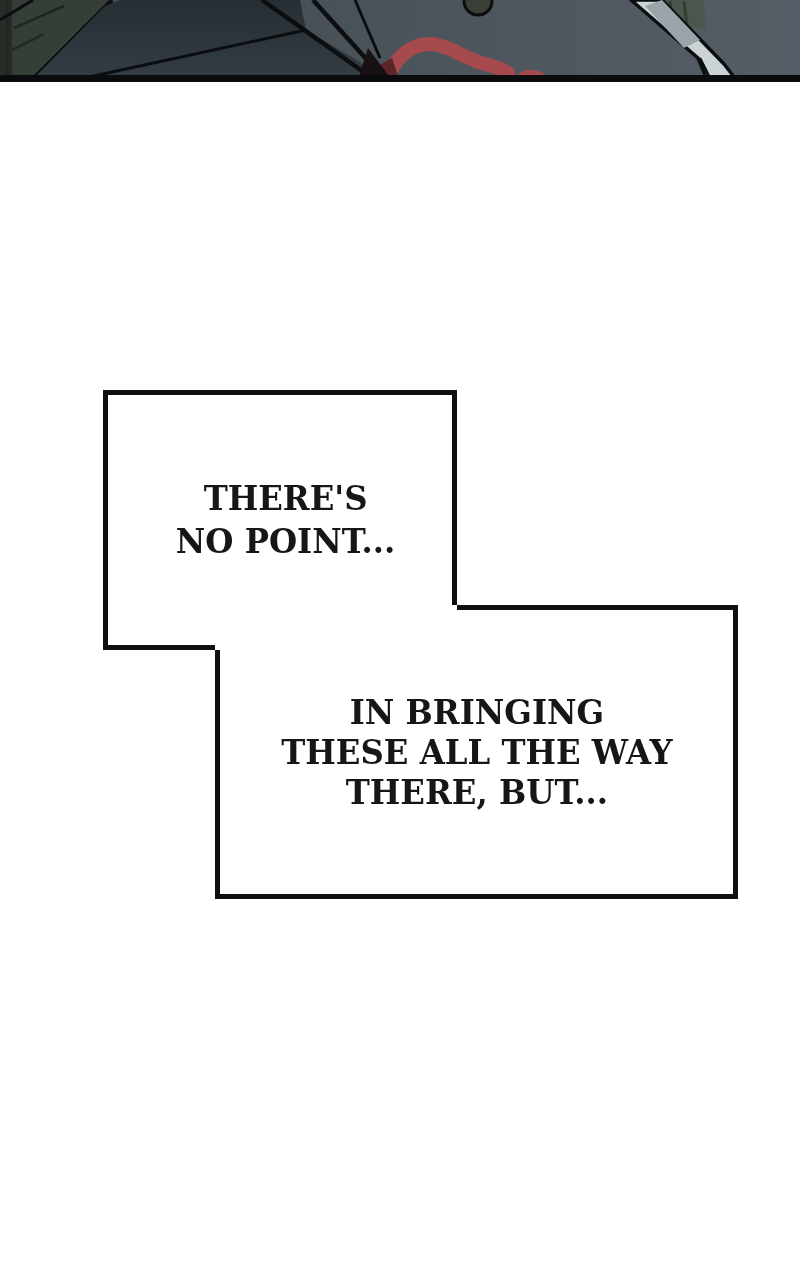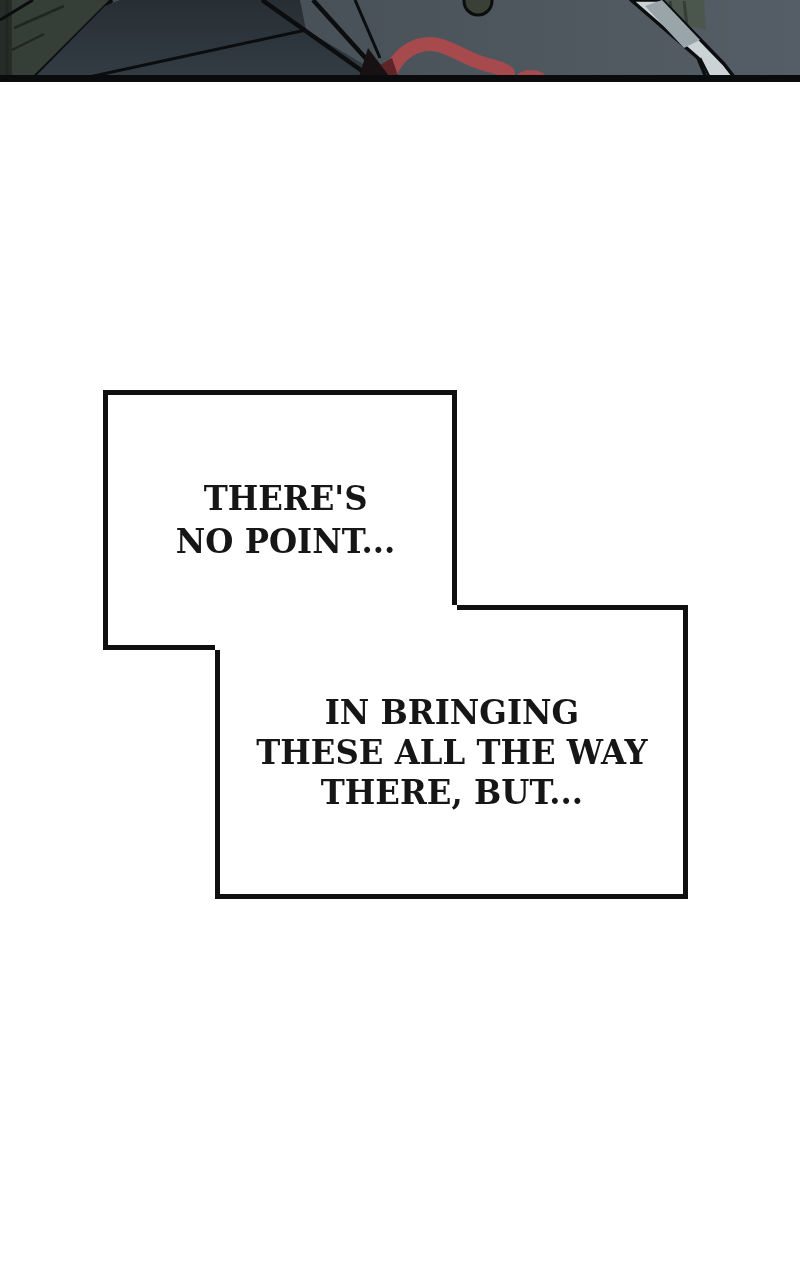--- a/index.html
+++ b/index.html
@@ -9,21 +9,21 @@
     font-family:"DejaVu Serif", serif;
   }
   .panel{position:absolute;left:0;top:0;width:800px;height:82px;display:block;}
   .bubble{
     position:absolute;box-sizing:border-box;
     background:var(--bubble-fill,#fff);
     border:5px solid var(--bubble-border,#101010);
     display:flex;align-items:center;justify-content:center;
   }
   .bubble-a{left:103px;top:390px;width:354px;height:260px;padding-left:12px;}
-  .bubble-b{left:215px;top:605px;width:473px;height:294px;}
+  .bubble-b{left:215px;top:605px;width:523px;height:294px;}
   .join{
     position:absolute;left:215px;top:605px;width:242px;height:45px;
     background:var(--bubble-fill,#fff);
   }
   .txt{
     text-align:center;font-weight:bold;color:var(--text,#161616);
     transform:scaleX(.95);transform-origin:center;white-space:nowrap;
   }
   .bubble-a .txt{font-size:34px;line-height:43px;}
   .bubble-b .txt{font-size:34px;line-height:40px;}

